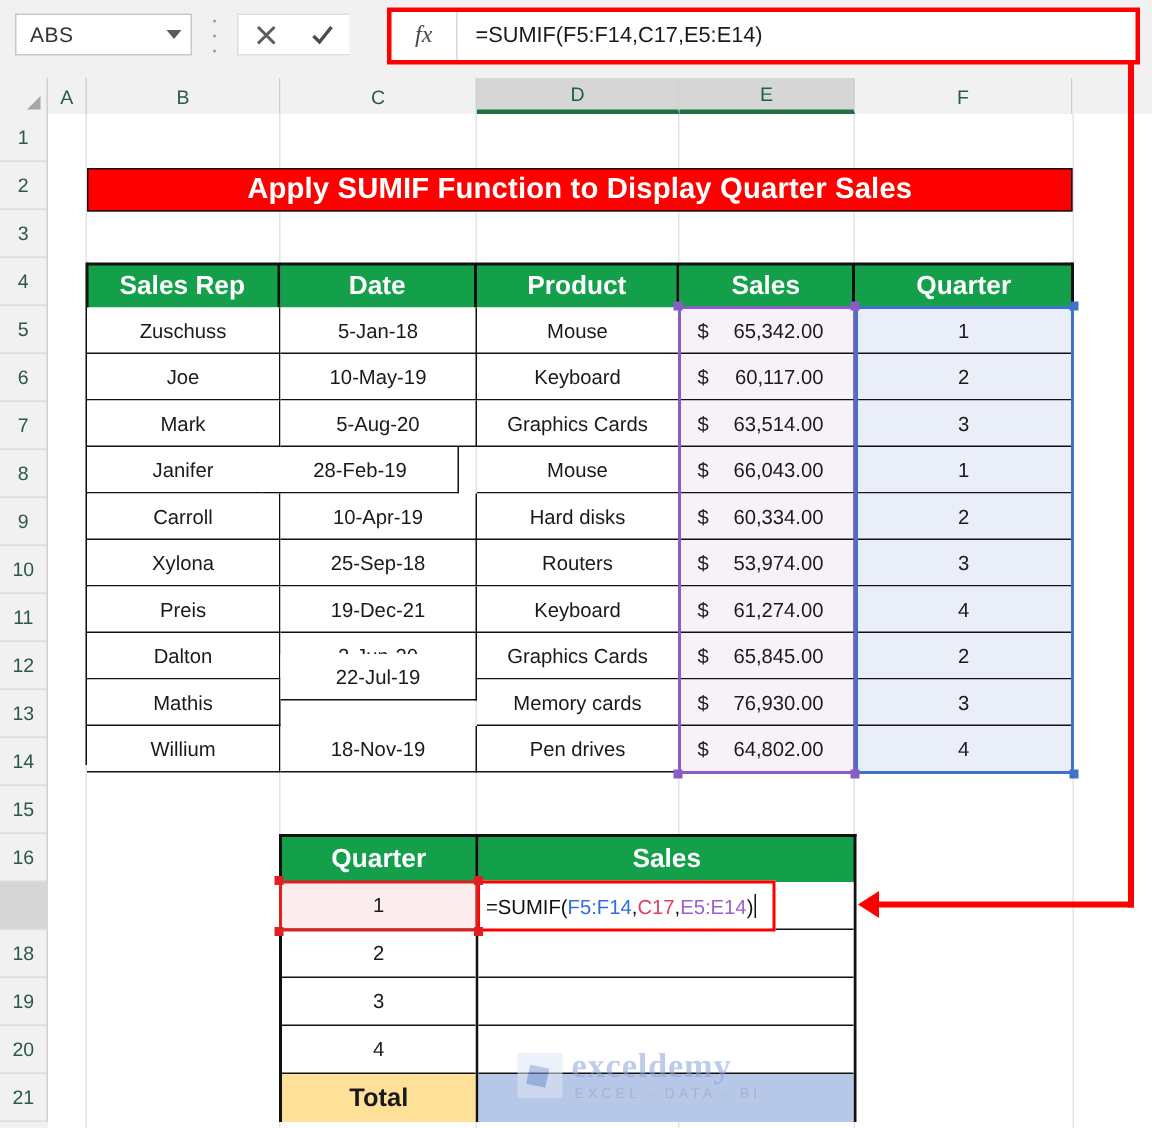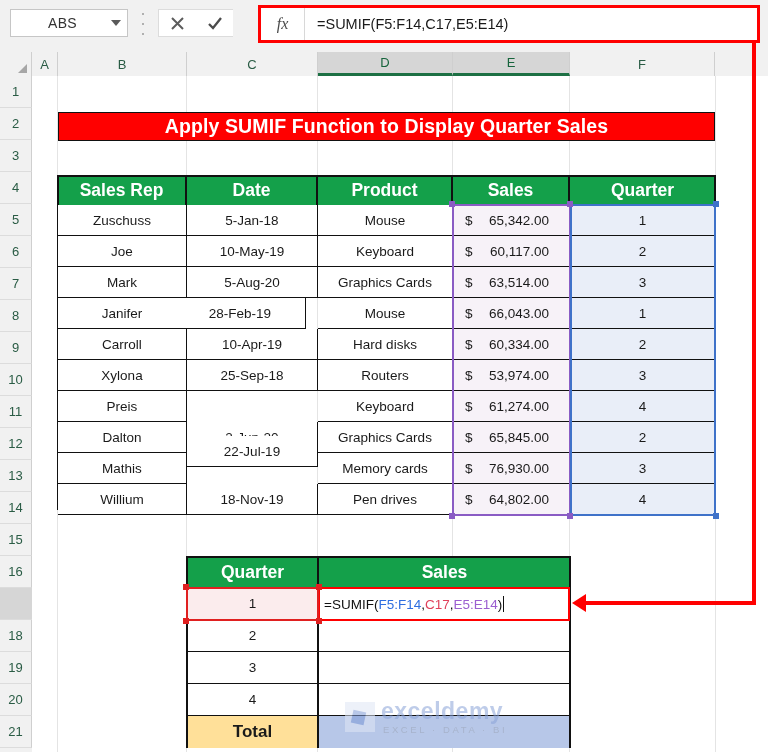--- a/index.html
+++ b/index.html
@@ -15,21 +15,21 @@
   .fbar-row {
     position: absolute; left: 0; top: 0; width: 768px; height: 52px;
     background: #f1f1f1;
   }
   .namebox {
     position: absolute; left: 10px; top: 9px; width: 118px; height: 28px;
     background: #ffffff; border: 1px solid #c6c6c6;
     display: flex; align-items: center;
   }
   .namebox-text {
-    flex: 1; padding-left: 9px; font-size: 14px; color: #333; letter-spacing: .3px; text-align: center;
+    flex: 1; padding-left: 9px; font-size: 14px; color: #333; letter-spacing: .3px;
   }
   .namebox-arrow {
     width: 22px; display: flex; align-items: center; justify-content: center;
   }
   .tri-down {
     width: 0; height: 0; border-left: 5px solid transparent;
     border-right: 5px solid transparent; border-top: 6px solid #5a5a5a;
   }
   .vdots {
     position: absolute; left: 140px; top: 13px; width: 6px; height: 22px;
@@ -157,21 +157,21 @@
   }
 
   
   .wm { position: absolute; left: 345px; top: 700px; width: 190px; height: 44px;
         opacity: .55; pointer-events: none; }
   .wm-logo { position: absolute; left: 0; top: 4px; width: 30px; height: 30px;
              background: #dfe6f5; }
   .wm-logo:after { content:""; position:absolute; left:7px; top:9px; width:13px; height:13px;
              background:#7e9ad6; transform: rotate(12deg); }
   .wm-name { position: absolute; left: 36px; top: 0px; font-size: 23px; font-weight: bold;
-             color: #8aa3d8; letter-spacing: .5px; }
+             color: #8aa3d8; letter-spacing: .5px; font-family: Liberation Serif, serif; }
   .wm-sub { position: absolute; left: 38px; top: 26px; font-size: 9.5px; color: #9aa3b5;
             letter-spacing: 2.6px; }
 </style>
 </head>
 <body>
 
 <div id="app">
 
   <div class="fbar-row">
 
@@ -326,20 +326,21 @@
     <div class="tdcell" style="left:286px; top:284px; width:135px; height:31px;">Routers</div>
     <div class="tdcell money" style="left:421px; top:284px; width:117px; height:31px;">
         <span class="money-inner">
           <span class="cur">$</span>
           <span class="amt">53,974.00</span>
         </span>
       </div>
     <div class="tdcell qtr" style="left:538px; top:284px; width:145px; height:31px; border-right:none;">3</div>
 
     <div class="tdcell" style="left:26px;  top:315px; width:129px; height:31px;">Preis</div>
+    <div class="tdcell" style="left:155px; top:315px; width:131px; height:31px;">19-Dec-21</div>
     <div class="tdcell" style="left:286px; top:315px; width:135px; height:31px;">Keyboard</div>
     <div class="tdcell money" style="left:421px; top:315px; width:117px; height:31px;">
         <span class="money-inner">
           <span class="cur">$</span>
           <span class="amt">61,274.00</span>
         </span>
       </div>
     <div class="tdcell qtr" style="left:538px; top:315px; width:145px; height:31px; border-right:none;">4</div>
 
     <div class="tdcell" style="left:26px;  top:346px; width:129px; height:31px;">Dalton</div>
@@ -405,21 +406,21 @@
 
     <div class="sdcell total" style="left:156px; top:640px; width:129px; height:32px; border-bottom:none;">Total</div>
     <div class="sdcell totalval" style="left:287px; top:640px; width:250px; height:32px; border-bottom:none;"></div>
 
     <div class="wm" style="left:313px; top:622px;">
       <div class="wm-logo"></div>
       <div class="wm-name">exceldemy</div>
       <div class="wm-sub">EXCEL · DATA · BI</div>
     </div>
 
-    <div class="formula-cell" style="left:286px; top:511px; width:252px; height:34px;">
+    <div class="formula-cell" style="left:286px; top:511px; width:199px; height:34px;">
       <span>=SUMIF(</span>
         <span class="ref-blue">F5:F14</span>
         <span>,</span>
         <span class="ref-red">C17</span>
         <span>,</span>
         <span class="ref-purple">E5:E14</span>
         <span>)</span>
         <span class="caret"></span>
     </div>
 

